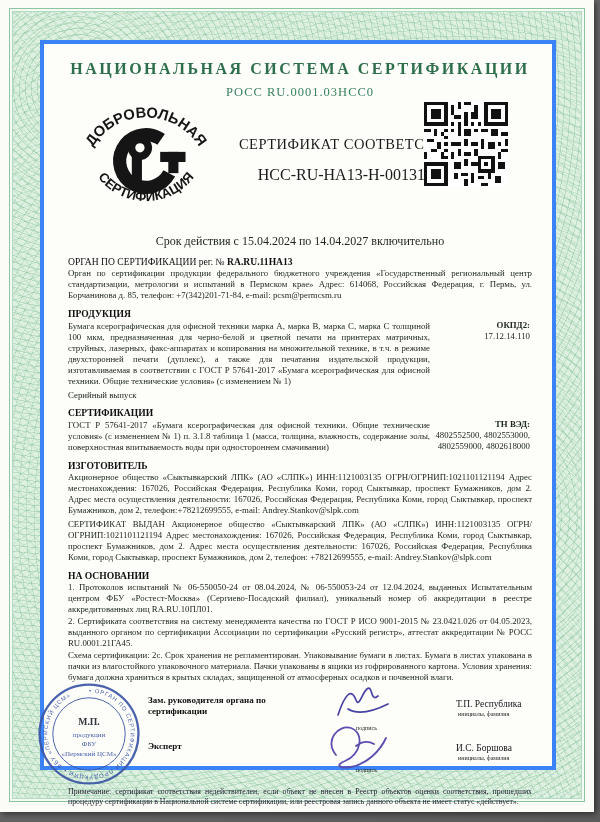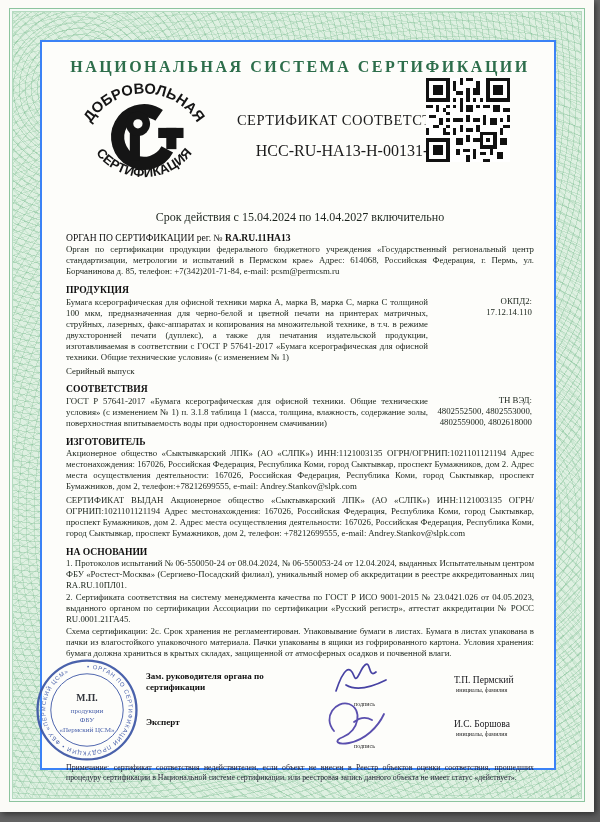--- a/index.html
+++ b/index.html
@@ -21,21 +21,21 @@
       repeating-radial-gradient(circle at 78% 64%, rgba(255,255,255,0) 0 7px, rgba(104,178,128,.24) 7px 8px),
       repeating-radial-gradient(circle at 40% 110%, rgba(255,255,255,0) 0 6px, rgba(104,178,128,.20) 6px 7px),
       repeating-linear-gradient(45deg, rgba(122,190,146,.16) 0 2px, rgba(0,0,0,0) 2px 7px),
       #def0e1;
     border:1px solid #8cc49e;
     box-shadow:inset 0 0 0 2px rgba(255,255,255,.85), inset 0 0 0 3px #b4dabf;
   }
   .inner{
     position:absolute;left:40px;top:40px;right:38px;bottom:42px;
     background:#fdfdfa;
-    border:2px solid #3b82f6;
+    border:4px solid #3b82f6;
     padding:0 20px 0 24px;
     box-sizing:border-box;
     color:#20281f;
   }
   .b{font-weight:normal;}
   .hdr-title{
     margin-top:16px;text-align:center;font-weight:bold;
     font-size:16px;letter-spacing:2.5px;color:#2d6e4b;
   }
   .hdr-reg{
@@ -54,21 +54,21 @@
   }
   .qr{position:absolute;right:24px;top:0px;width:84px;height:84px;}
   .validity{margin-top:8px;text-align:center;font-size:12px;color:#1c241d;}
   .sec-h{font-size:9.6px;font-weight:bold;color:#101010;margin-top:7px;}
   p.body{
     margin:1px 0 0 0;font-size:8.8px;line-height:11px;text-align:justify;color:#202a21;
   }
   .row{display:flex;margin-top:1px;}
   .col-main{width:362px;font-family:Liberation Serif, serif;}
   .col-code{flex:1;text-align:right;font-size:8.8px;line-height:11px;padding-right:2px;color:#202a21;}
-  .col-code .lbl{font-weight:normal;margin-top:28px;}
+  .col-code .lbl{font-weight:bold;margin-top:28px;}
   .serial{font-size:8.8px;margin-top:3px;}
   .indent{ text-indent:18px; }
   .sig-block{position:relative;height:88px;margin-top:12px;}
   .role{position:absolute;left:80px;width:170px;font-weight:bold;font-size:9px;line-height:11px;color:#101010;}
   .role1{top:0px;} .role2{top:46px;}
   .sig-svg{position:absolute;}
   .sig1{left:262px;top:-12px;width:72px;height:42px;}
   .sig2{left:252px;top:24px;width:86px;height:52px;}
   .tiny{position:absolute;font-size:6px;color:#2a2a2a;}
   .plbl1{left:288px;top:30px;} .plbl2{left:288px;top:72px;}
@@ -81,20 +81,21 @@
   }
 </style>
 </head>
 <body>
 
 <div class="page">
   <div class="frame"></div>
   <div class="inner">
 
     <div class="hdr-title">НАЦИОНАЛЬНАЯ СИСТЕМА СЕРТИФИКАЦИИ</div>
+    <div class="hdr-reg">РОСС RU.0001.03НСС0</div>
 
     <div class="hdr-row">
       <svg class="logo" viewBox="0 0 150 122">
         <defs>
           <path id="arcT" d="M 13 80 A 62 62 0 0 1 137 80" fill="none"></path>
           <path id="arcB" d="M 19 62 A 60 60 0 0 0 131 62" fill="none"></path>
         </defs>
         <text font-family="Liberation Sans, sans-serif" font-size="14.5" font-weight="bold" fill="#151515" text-anchor="middle">
           <textPath href="#arcT" startOffset="50%">ДОБРОВОЛЬНАЯ</textPath>
         </text>
@@ -148,21 +149,21 @@
       <div class="col-main">
         <p class="body">Бумага ксерографическая для офисной техники марка А, марка В, марка С, марка С толщиной 100 мкм, предназначенная для черно-белой и цветной печати на принтерах матричных, струйных, лазерных, факс-аппаратах и копирования на множительной технике, в т.ч. в режиме двухсторонней печати (дуплекс), а также для печатания издательской продукции, изготавливаемая в соответствии с ГОСТ Р 57641-2017 «Бумага ксерографическая для офисной техники. Общие технические условия» (с изменением № 1)</p>
         <div class="serial">Серийный выпуск</div>
       </div>
       <div class="col-code">
         <span class="lbl">ОКПД2:</span><br>
         <span>17.12.14.110</span>
       </div>
     </div>
 
-    <div class="sec-h">СООТВЕТСТВИЯ</div>
+    <div class="sec-h">СЕРТИФИКАЦИИ</div>
     <div class="row">
       <div class="col-main">
         <p class="body">ГОСТ Р 57641-2017 «Бумага ксерографическая для офисной техники. Общие технические условия» (с изменением № 1) п. 3.1.8 таблица 1 (масса, толщина, влажность, содержание золы, поверхностная впитываемость воды при одностороннем смачивании)</p>
       </div>
       <div class="col-code">
         <span class="lbl">ТН ВЭД:</span><br>
         <span>4802552500, 4802553000,</span><br>
         <span>4802559000, 4802618000</span>
       </div>
     </div>
@@ -201,21 +202,21 @@
       <svg class="sig-svg sig1" viewBox="0 0 72 42">
         <path d="M8 32 C16 8 22 6 26 17 C29 25 32 10 37 6 C43 1 40 20 48 13 M18 26 C28 32 44 28 58 21" stroke="#4742a3" stroke-width="1.7" fill="none" stroke-linecap="round"></path>
       </svg>
       <div class="tiny plbl1">подпись</div>
 
       <svg class="sig-svg sig2" viewBox="0 0 86 52">
         <path d="M16 36 C4 22 18 5 31 9 C45 14 41 36 25 42 C15 46 19 50 31 48 C47 45 60 32 66 19 M36 27 q9 -7 18 -2" stroke="#5a4fae" stroke-width="1.8" fill="none" stroke-linecap="round"></path>
       </svg>
       <div class="tiny plbl2">подпись</div>
 
-      <div class="name name1">Т.П. Пермский</div>
+      <div class="name name1">Т.П. Республика</div>
       <div class="tiny nlbl1">инициалы, фамилия</div>
       <div class="name name2">И.С. Боршова</div>
       <div class="tiny nlbl2">инициалы, фамилия</div>
     </div>
 
     <p class="footer-note">Примечание: сертификат соответствия недействителен, если объект не внесен в Реестр объектов оценки соответствия, прошедших процедуру сертификации в Национальной системе сертификации, или реестровая запись данного объекта не имеет статус «действует».</p>
 
   </div>
 </div>
 

